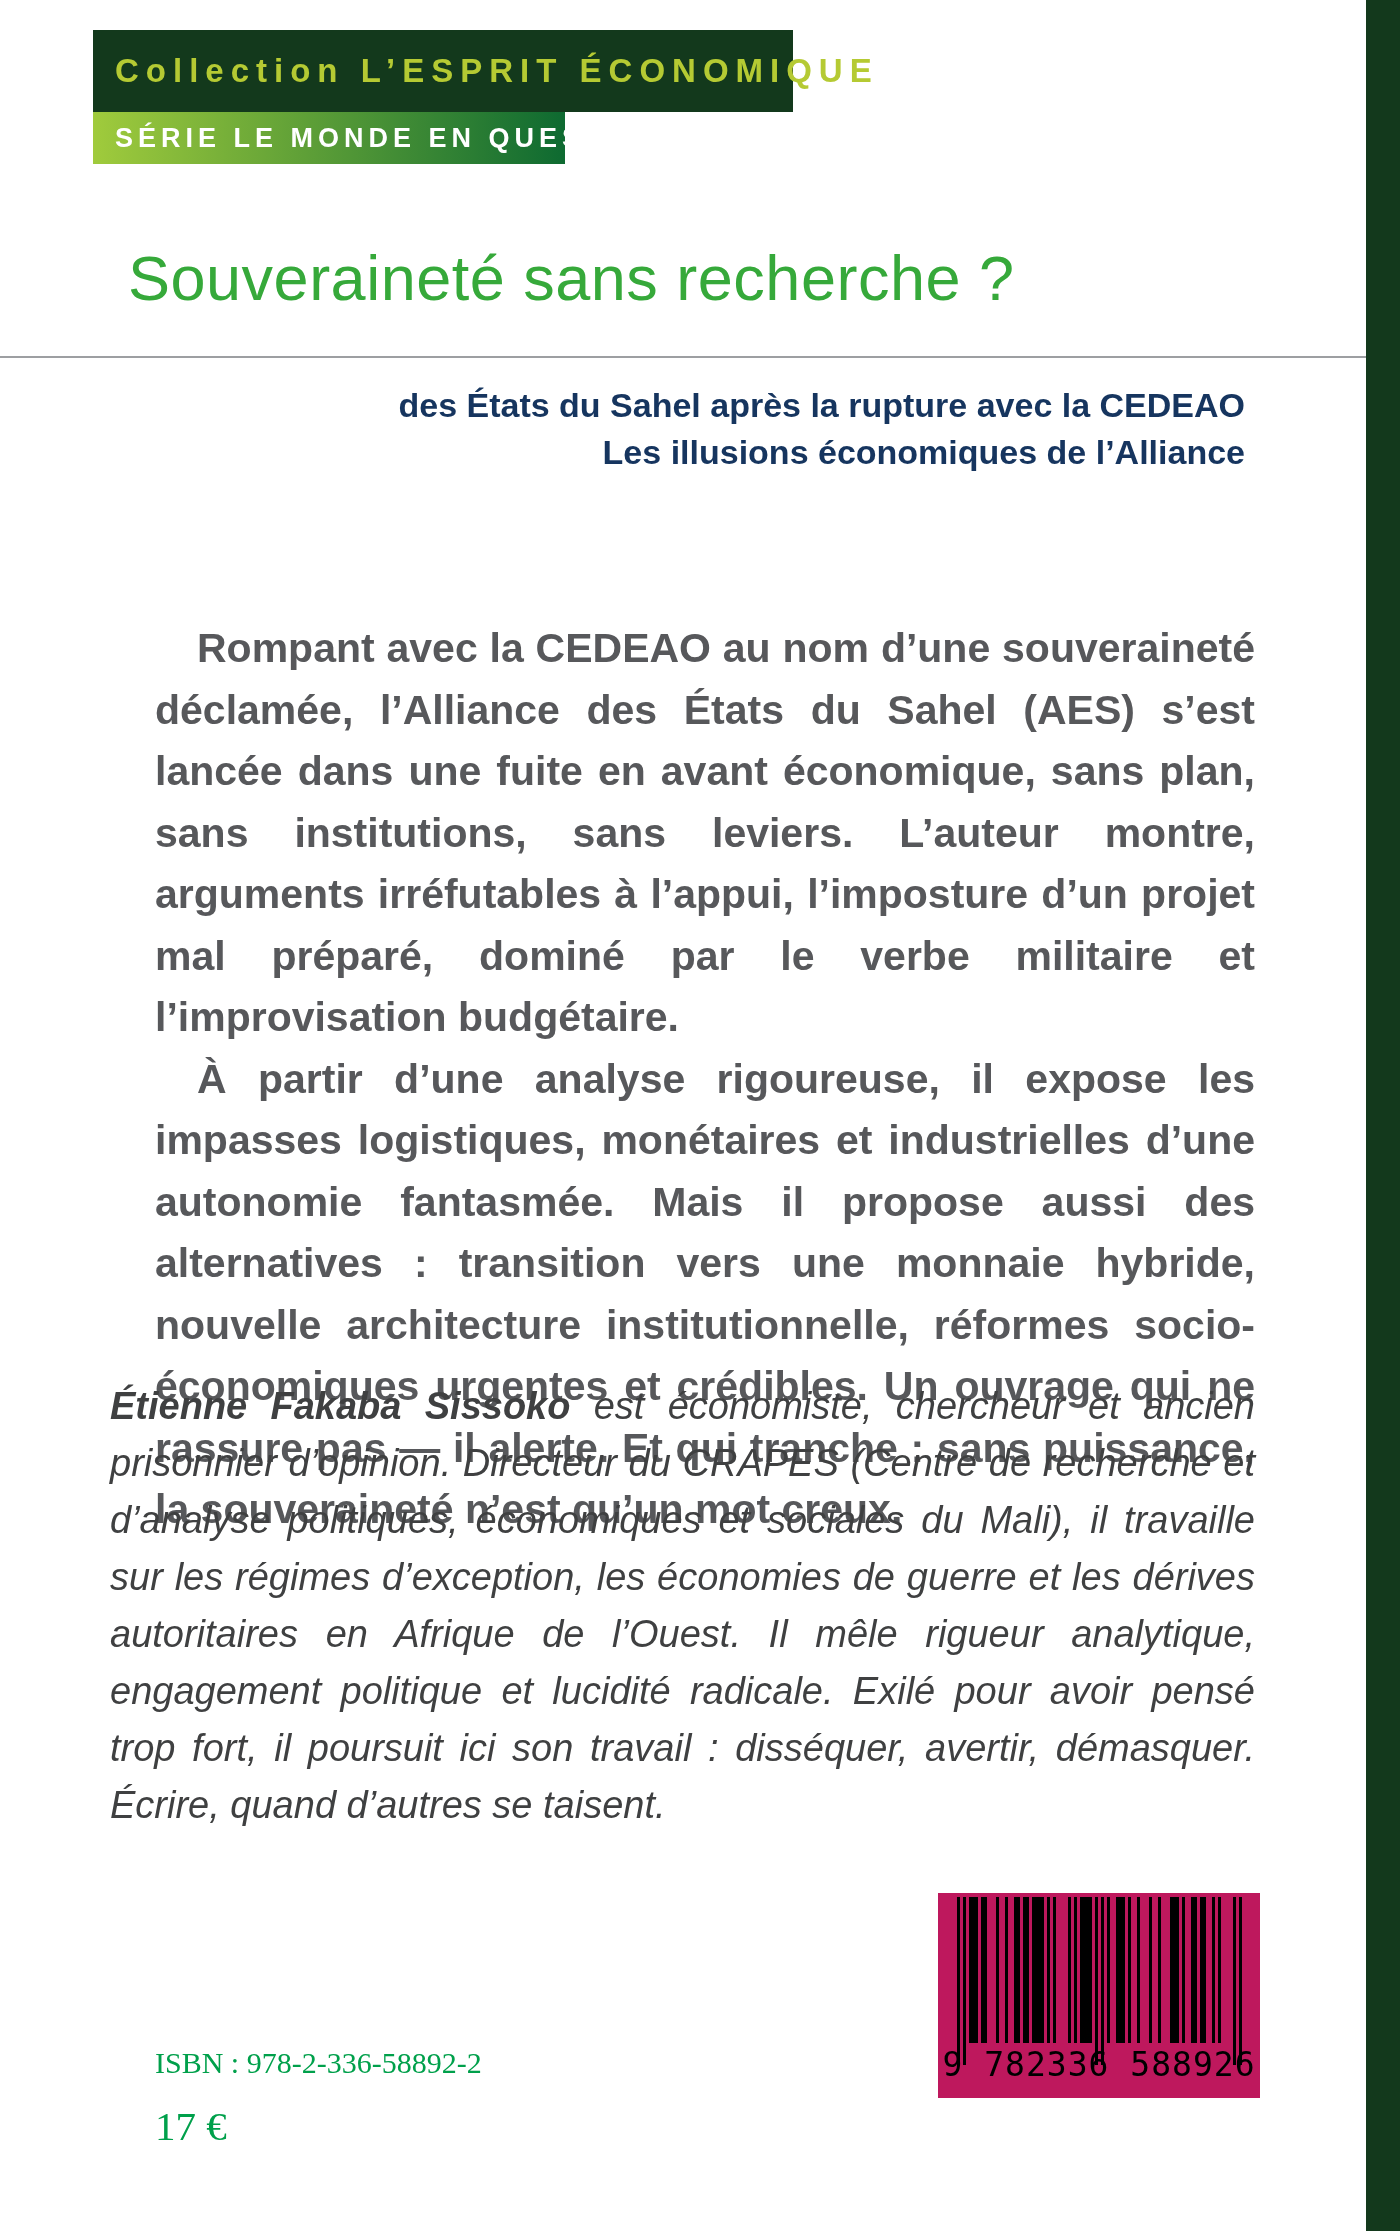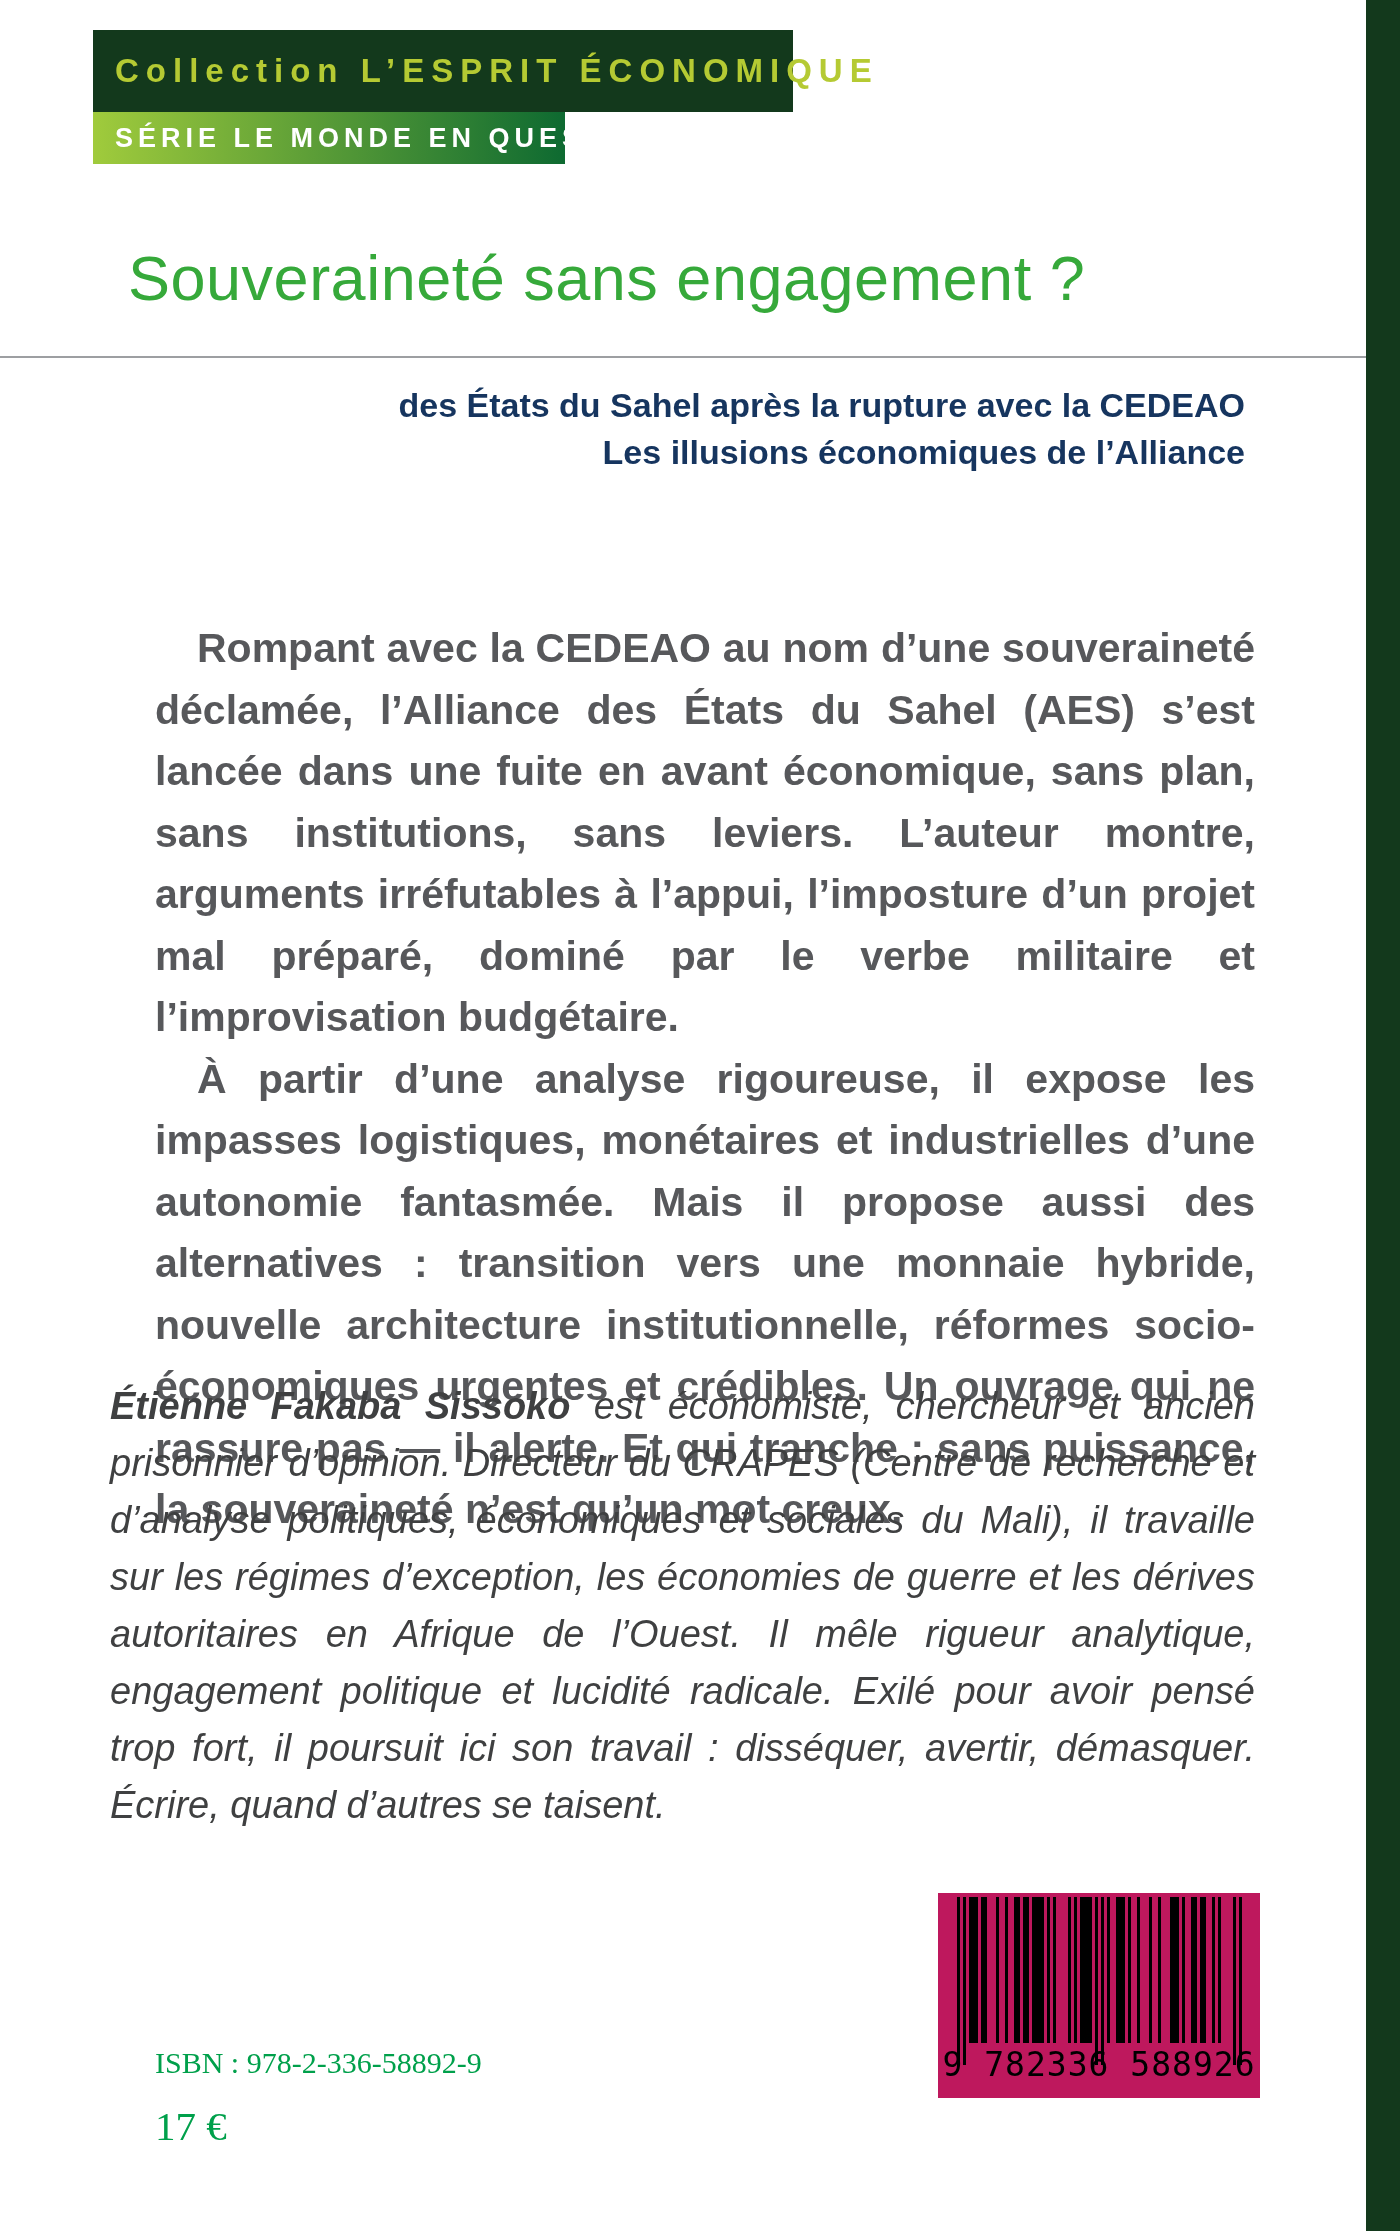--- a/index.html
+++ b/index.html
@@ -101,39 +101,39 @@
   <div class="right-strip"></div>
 
   <div class="banner-collection">
     <span>Collection L’ESPRIT ÉCONOMIQUE</span>
   </div>
 
   <div class="banner-series">
     <span>SÉRIE LE MONDE EN QUESTION</span>
   </div>
 
-  <h1 class="title">Souveraineté sans engagement ?</h1>
+  <h1 class="title">Souveraineté sans recherche ?</h1>
 
   <hr class="rule">
 
   <div class="subtitle">
     <div>des États du Sahel après la rupture avec la CEDEAO</div>
     <div>Les illusions économiques de l’Alliance</div>
   </div>
 
   <div class="blurb">
     <p>Rompant avec la CEDEAO au nom d’une souveraineté déclamée, l’Alliance des États du Sahel (AES) s’est lancée dans une fuite en avant économique, sans plan, sans institutions, sans leviers. L’auteur montre, arguments irréfutables à l’appui, l’imposture d’un projet mal préparé, dominé par le verbe militaire et l’improvisation budgétaire.</p>
     <p>À partir d’une analyse rigoureuse, il expose les impasses logistiques, monétaires et industrielles d’une autonomie fantasmée. Mais il propose aussi des alternatives : transition vers une monnaie hybride, nouvelle architecture institutionnelle, réformes socio-économiques urgentes et crédibles. Un ouvrage qui ne rassure pas — il alerte. Et qui tranche : sans puissance, la souveraineté n’est qu’un mot creux.</p>
   </div>
 
   <div class="bio">
     <p><span class="author">Étienne Fakaba Sissoko</span><span> est économiste, chercheur et ancien prisonnier d’opinion. Directeur du CRAPES (Centre de recherche et d’analyse politiques, économiques et sociales du Mali), il travaille sur les régimes d’exception, les économies de guerre et les dérives autoritaires en Afrique de l’Ouest. Il mêle rigueur analytique, engagement politique et lucidité radicale. Exilé pour avoir pensé trop fort, il poursuit ici son travail : disséquer, avertir, démasquer. Écrire, quand d’autres se taisent.</span></p>
   </div>
 
-  <div class="isbn">ISBN : 978-2-336-58892-9</div>
+  <div class="isbn">ISBN : 978-2-336-58892-2</div>
   <div class="price">17 €</div>
 
   <div class="barcode">
     <div class="bars" id="barcode-bars"><svg width="285" height="168" viewBox="0 0 285 168" xmlns="http://www.w3.org/2000/svg" fill="#000">
           <rect x="0" y="0" width="3" height="168"></rect>
           <rect x="6" y="0" width="3" height="168"></rect>
           <rect x="12" y="0" width="3" height="146"></rect>
           <rect x="15" y="0" width="3" height="146"></rect>
           <rect x="18" y="0" width="3" height="146"></rect>
           <rect x="24" y="0" width="3" height="146"></rect>

